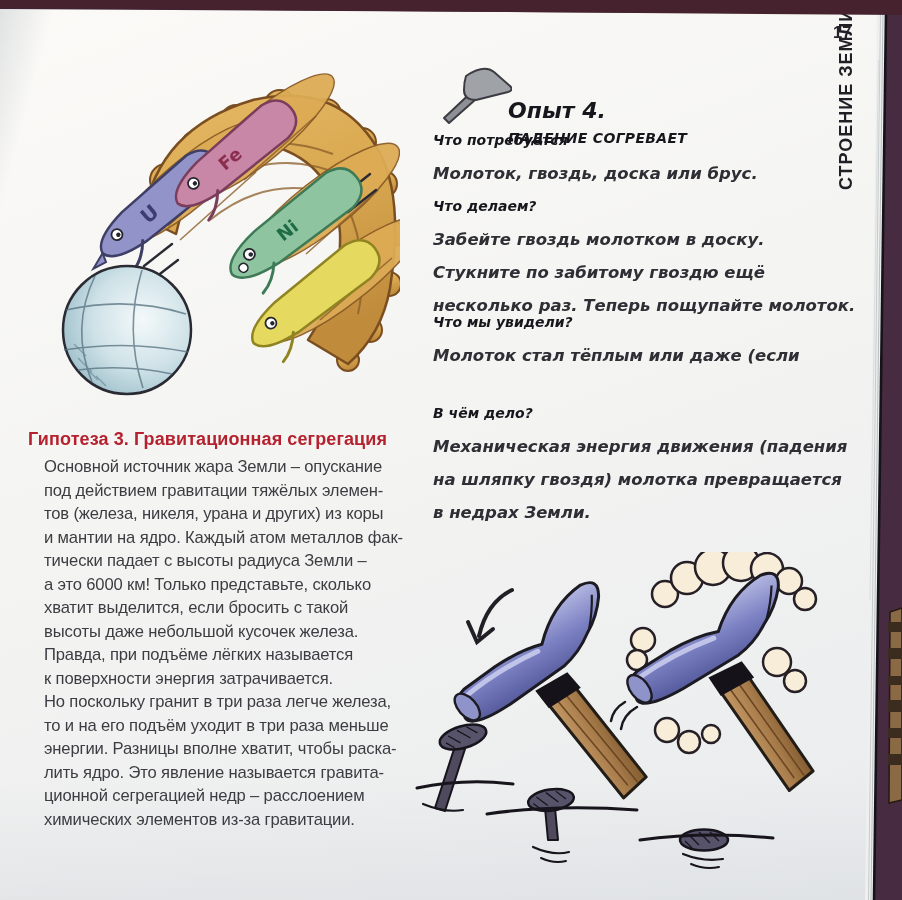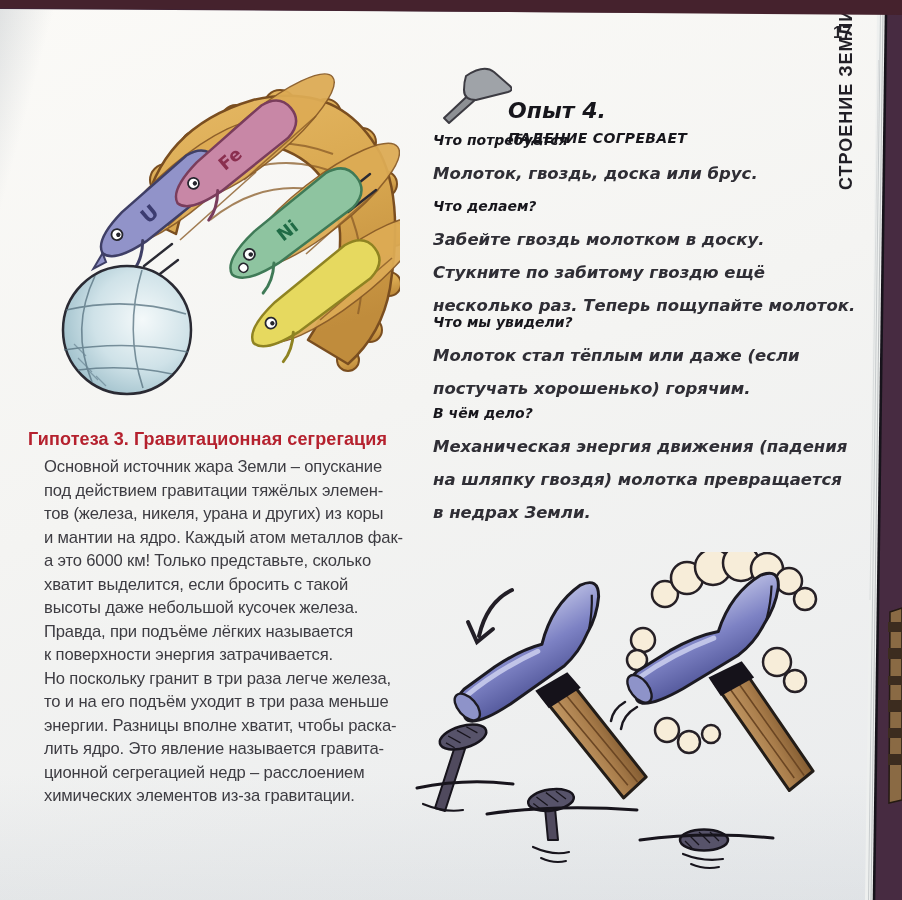--- a/index.html
+++ b/index.html
@@ -173,20 +173,21 @@
       </g>
     </g>
   </svg>
 
   <div class="abs hyp-heading">Гипотеза 3. Гравитационная сегрегация</div>
   <div class="abs hyp-body">
     <div class="body-line">Основной источник жара Земли – опускание</div>
     <div class="body-line">под действием гравитации тяжёлых элемен-</div>
     <div class="body-line">тов (железа, никеля, урана и других) из коры</div>
     <div class="body-line">и мантии на ядро. Каждый атом металлов фак-</div>
+    <div class="body-line">тически падает с высоты радиуса Земли –</div>
     <div class="body-line">а это 6000 км! Только представьте, сколько</div>
     <div class="body-line">хватит выделится, если бросить с такой</div>
     <div class="body-line">высоты даже небольшой кусочек железа.</div>
     <div class="body-line">Правда, при подъёме лёгких называется</div>
     <div class="body-line">к поверхности энергия затрачивается.</div>
     <div class="body-line">Но поскольку гранит в три раза легче железа,</div>
     <div class="body-line">то и на его подъём уходит в три раза меньше</div>
     <div class="body-line">энергии. Разницы вполне хватит, чтобы раска-</div>
     <div class="body-line">лить ядро. Это явление называется гравита-</div>
     <div class="body-line">ционной сегрегацией недр – расслоением</div>
@@ -211,21 +212,20 @@
   <div class="abs exp qa qa2">
     <div class="qa-h">Что делаем?</div>
     <div class="qa-line">Забейте гвоздь молотком в доску.</div>
     <div class="qa-line">Стукните по забитому гвоздю ещё</div>
     <div class="qa-line">несколько раз. Теперь пощупайте молоток.</div>
   </div>
 
   <div class="abs exp qa qa3">
     <div class="qa-h">Что мы увидели?</div>
     <div class="qa-line">Молоток стал тёплым или даже (если</div>
-    <div class="qa-line">постучать хорошенько) горячим.</div>
   </div>
 
   <div class="abs exp qa qa4">
     <div class="qa-h">В чём дело?</div>
     <div class="qa-line">Механическая энергия движения (падения</div>
     <div class="qa-line">на шляпку гвоздя) молотка превращается</div>
     <div class="qa-line">в недрах Земли.</div>
   </div>
 
   <svg class="abs" style="left:415px; top:552px;" width="450" height="345" viewBox="0 0 450 345">

